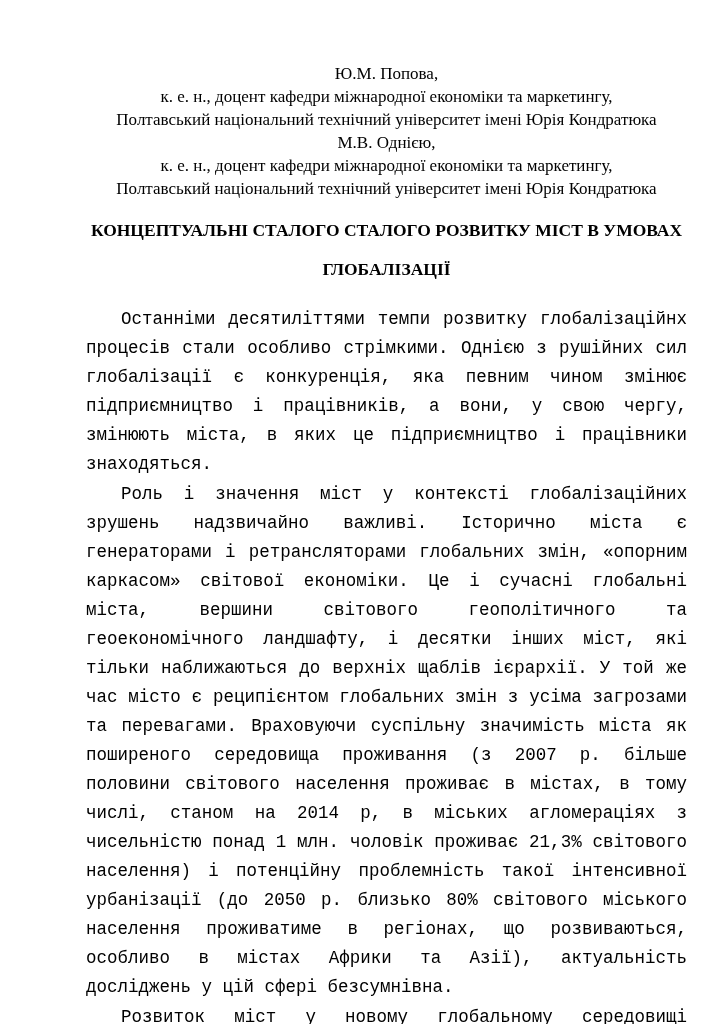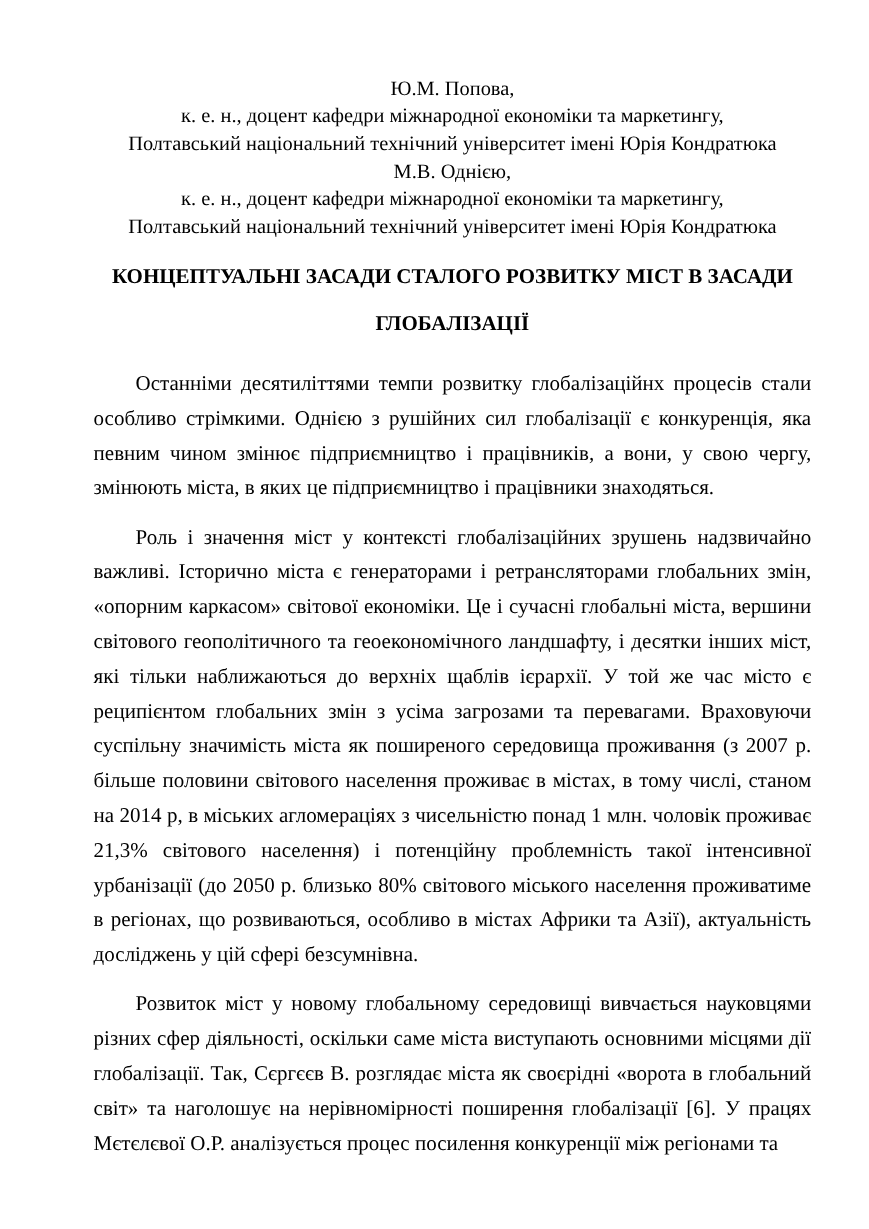--- a/index.html
+++ b/index.html
@@ -5,21 +5,21 @@
   html, body {
     margin: 0;
     padding: 0;
     background: #ffffff;
   }
   .page {
     position: relative;
     width: 724px;
     height: 1024px;
     box-sizing: border-box;
-    padding: 62px 36px 0 66px;
+    padding: 62px 36px 0 85px;
     background: #ffffff;
     color: #000000;
     font-family: "Liberation Serif", "DejaVu Serif", serif;
     overflow: hidden;
   }
   .byline {
     text-align: center;
     font-size: 17px;
     line-height: 23px;
   }
@@ -35,40 +35,41 @@
   }
   .title-line {
     display: block;
   }
   .body-text {
     font-size: 17.5px;
     line-height: 29px;
     text-align: justify;
   }
   .para {
-    margin: 12px;
+    margin: 1px;
     text-indent: 35px;
+    font-family: Liberation Mono, monospace;
   }
 </style>
 </head>
 <body>
 
 <div class="page">
 
   <div class="byline">
     <div class="byline-line">Ю.М. Попова,</div>
     <div class="byline-line">к. е. н., доцент кафедри міжнародної економіки та маркетингу,</div>
     <div class="byline-line">Полтавський національний технічний університет імені Юрія Кондратюка</div>
     <div class="byline-line">М.В. Однією,</div>
     <div class="byline-line">к. е. н., доцент кафедри міжнародної економіки та маркетингу,</div>
     <div class="byline-line">Полтавський національний технічний університет імені Юрія Кондратюка</div>
   </div>
 
   <h1 class="title">
-    <span class="title-line">КОНЦЕПТУАЛЬНІ ЗАСАДИ СТАЛОГО РОЗВИТКУ МІСТ В ЗАСАДИ</span>
+    <span class="title-line">КОНЦЕПТУАЛЬНІ СТАЛОГО СТАЛОГО РОЗВИТКУ МІСТ В УМОВАХ</span>
     <span class="title-line">ГЛОБАЛІЗАЦІЇ</span>
   </h1>
 
   <div class="body-text">
     <p class="para">Останніми десятиліттями темпи розвитку глобалізаційнх процесів стали особливо стрімкими. Однією з рушійних сил глобалізації є конкуренція, яка певним чином змінює підприємництво і працівників, а вони, у свою чергу, змінюють міста, в яких це підприємництво і працівники знаходяться.</p>
     <p class="para">Роль і значення міст у контексті глобалізаційних зрушень надзвичайно важливі. Історично міста є генераторами і ретрансляторами глобальних змін, «опорним каркасом» світової економіки. Це і сучасні глобальні міста, вершини світового геополітичного та геоекономічного ландшафту, і десятки інших міст, які тільки наближаються до верхніх щаблів ієрархії. У той же час місто є реципієнтом глобальних змін з усіма загрозами та перевагами. Враховуючи суспільну значимість міста як поширеного середовища проживання (з 2007 р. більше половини світового населення проживає в містах, в тому числі, станом на 2014 р, в міських агломераціях з чисельністю понад 1 млн. чоловік проживає 21,3% світового населення) і потенційну проблемність такої інтенсивної урбанізації (до 2050 р. близько 80% світового міського населення проживатиме в регіонах, що розвиваються, особливо в містах Африки та Азії), актуальність досліджень у цій сфері безсумнівна.</p>
     <p class="para">Розвиток міст у новому глобальному середовищі вивчається науковцями різних сфер діяльності, оскільки саме міста виступають основними місцями дії глобалізації. Так, Сєргєєв В. розглядає міста як своєрідні «ворота в глобальний світ» та наголошує на нерівномірності поширення глобалізації [6]. У працях Мєтєлєвої О.Р. аналізується процес посилення конкуренції між регіонами та</p>
   </div>
 
 </div>

